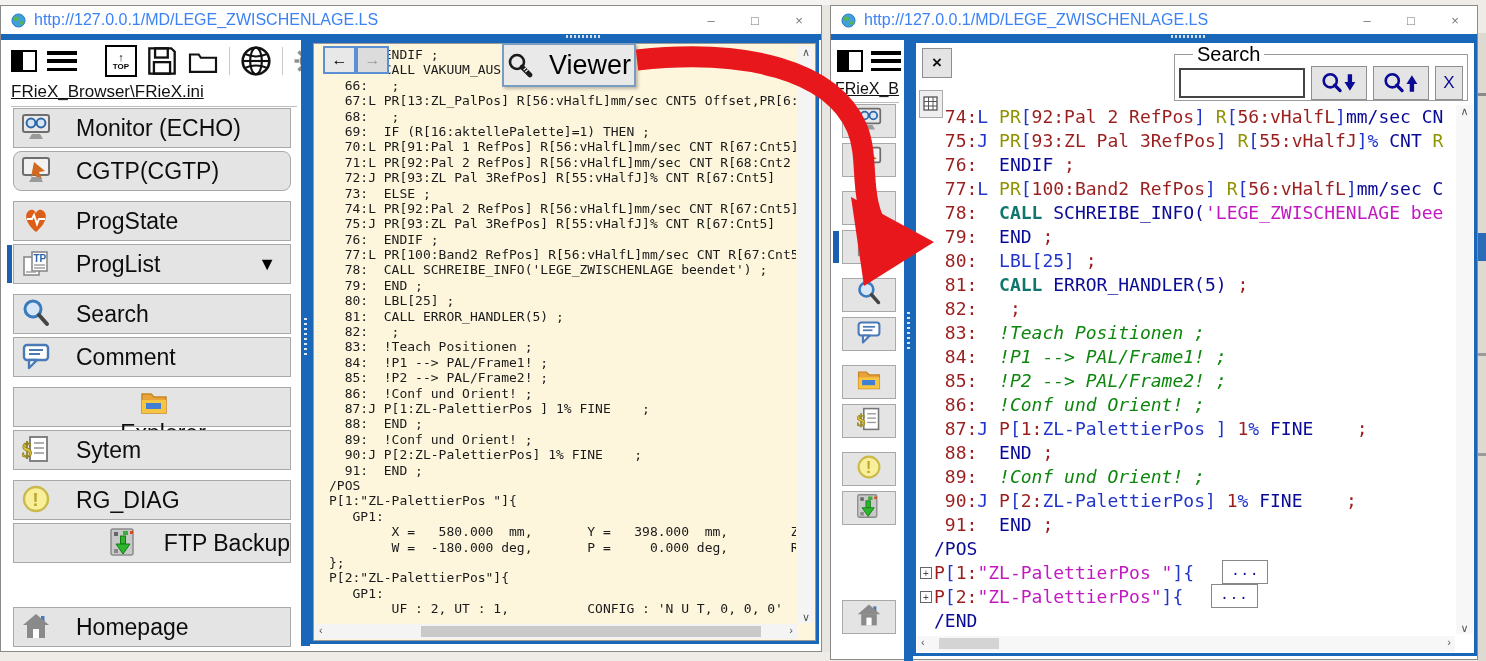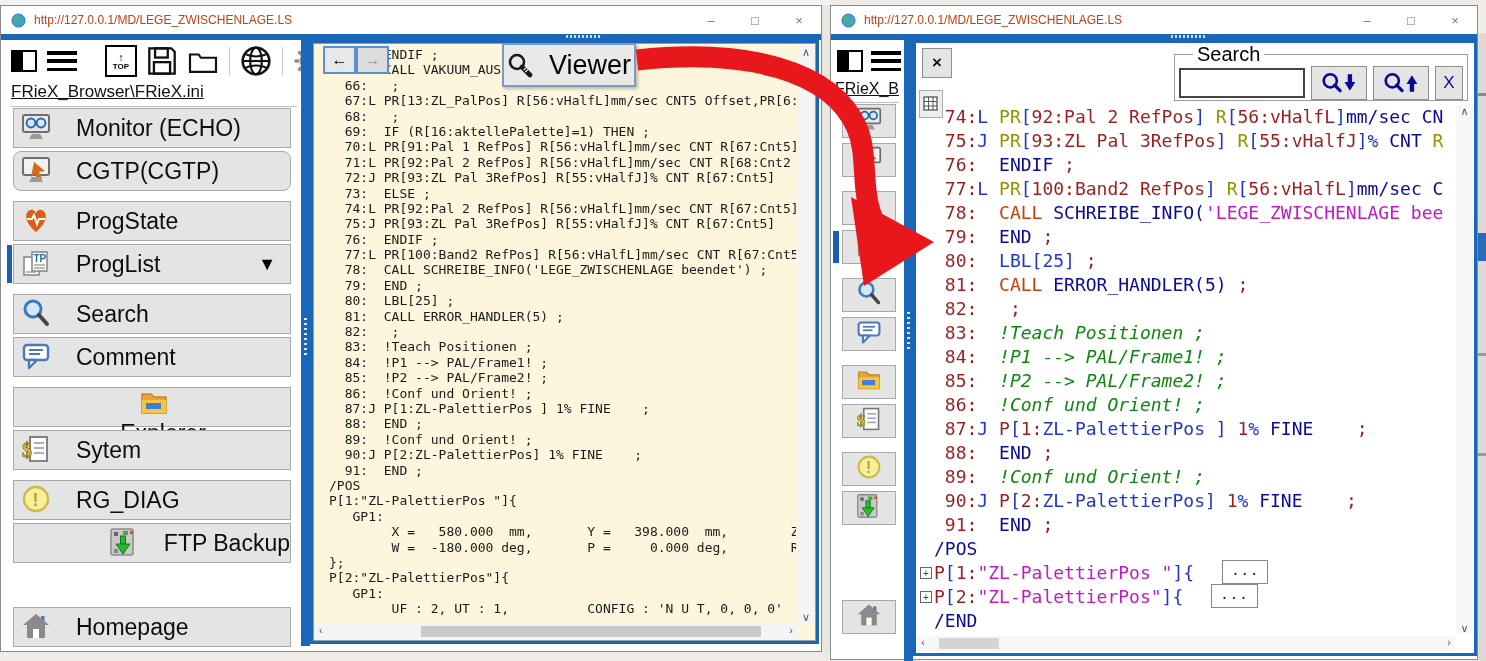--- a/index.html
+++ b/index.html
@@ -3,21 +3,21 @@
 <meta charset="utf-8">
 <style>
   html,body{margin:0;padding:0;background:#efece8;}
   #page{position:relative;width:1486px;height:661px;overflow:hidden;font-family:"Liberation Sans",sans-serif;background:#efece8;}
   #top-sliver{position:absolute;left:0;top:0;width:830px;height:5px;background:#f4f3f1;border-bottom:1px solid #d9d6d0;}
   
   .win{position:absolute;background:#fff;border:1px solid #8a8a8a;box-sizing:border-box;}
   #lwin{left:0;top:5px;width:822px;height:647px;}
   #rwin{left:830px;top:5px;width:648px;height:655px;}
   .tbar{position:absolute;left:0;top:0;right:0;height:28px;background:#fff;display:flex;align-items:center;}
-  .tbar .urltxt{font-size:12px;color:#c2410c;margin-left:8px;white-space:nowrap;}
+  .tbar .urltxt{font-size:16px;color:#3b82f6;margin-left:8px;white-space:nowrap;}
   .tglobe{margin-left:10px;width:15px;height:15px;flex:0 0 auto;}
   .winbtns{position:absolute;right:0;top:0;height:28px;display:flex;}
   .wbtn{width:44px;height:28px;display:flex;align-items:center;justify-content:center;color:#777;font-size:13px;}
   .bluebar{position:absolute;left:0;top:28px;right:0;height:6px;background:#1a66b8;}
   .hdots{position:absolute;top:1px;width:34px;height:3px;background-image:repeating-linear-gradient(90deg,#cfe0f0 0 2px,transparent 2px 4px);}
   .wbody{position:absolute;left:0;top:34px;right:0;bottom:0;background:#fff;}
   
   .ltoolbar{position:absolute;left:0;top:2px;height:38px;display:flex;align-items:center;}
   .tbtn{display:flex;align-items:center;justify-content:center;margin-left:10px;}
   .toggle-ic{width:26px;height:22px;border:2px solid #000;box-sizing:border-box;background:linear-gradient(90deg,#000 0 10px,#fff 10px);}
@@ -69,21 +69,21 @@
   #xbtn{position:absolute;left:6px;top:5px;width:30px;height:30px;background:#e4e4e4;border:1px solid #8f8f8f;box-sizing:border-box;display:flex;align-items:center;justify-content:center;font-size:17px;font-weight:bold;color:#111;}
   #gridbtn{position:absolute;left:3px;top:47px;width:24px;height:28px;background:#eee;border:1px solid #aaa;box-sizing:border-box;display:flex;align-items:center;justify-content:center;}
   #searchset{position:absolute;right:6px;top:0px;width:286px;height:58px;border:1px solid #9a9a9a;margin:0;padding:0 4px 4px 4px;box-sizing:border-box;}
   #searchset legend{font-size:20px;color:#000;padding:0 4px;margin-left:14px;}
   .srow{display:flex;align-items:center;height:34px;margin-top:0px;}
   #searchinput{width:126px;height:30px;border:2px solid #444;background:#fff;box-sizing:border-box;font-size:16px;padding:0 4px;}
   .sfbtn{width:56px;height:34px;margin-left:6px;background:#e4e4e4;border:1px solid #8f8f8f;box-sizing:border-box;display:flex;align-items:center;justify-content:center;}
   .sxbtn{width:28px;height:34px;margin-left:6px;background:#e4e4e4;border:1px solid #8f8f8f;box-sizing:border-box;display:flex;align-items:center;justify-content:center;font-size:17px;color:#0a0a96;}
   #right-code{position:absolute;left:4px;top:62px;right:20px;bottom:20px;overflow:hidden;font:18px/24px "DejaVu Sans Mono",monospace;color:#1a1a1a;}
   .rline{white-space:pre;height:24px;position:relative;padding-left:14px;}
-  .c-r{color:#9b1e1e}.c-b{color:#2135cd}.c-n{color:#0a0a96}.c-k{color:#c2410c;font-weight:normal}
+  .c-r{color:#9b1e1e}.c-b{color:#2135cd}.c-n{color:#0a0a96}.c-k{color:#0f766e;font-weight:bold}
   .c-o{color:#8f9400}.c-m{color:#c219c2}.c-g{color:#0c860c;font-style:italic}.c-d{color:#1a1a1a}
   .expbox{position:absolute;left:0px;top:6px;width:12px;height:12px;border:1px solid #666;background:#fff;color:#444;font:10px/11px "Liberation Sans",sans-serif;text-align:center;box-sizing:border-box;}
   .dotsbox{display:inline-block;margin-left:28px;border:1px solid #888;background:#fff;color:#0a0a96;font-size:14px;line-height:14px;padding:2px 8px 6px 8px;position:relative;top:-4px;letter-spacing:1px;}
   .vscroll2{position:absolute;right:1px;top:62px;bottom:19px;width:17px;background:#f7f7f7;display:flex;flex-direction:column;justify-content:space-between;align-items:center;}
   .hscroll2{position:absolute;left:1px;right:19px;bottom:1px;height:16px;background:#f7f7f7;}
   #rhthumb{left:22px;width:60px;background:#d4d4d4;}
   
   #right-sliver{position:absolute;left:1478px;top:33px;width:8px;height:628px;background:#dedad2;}
   #right-sliver .frag{position:absolute;left:0;width:8px;}
   

